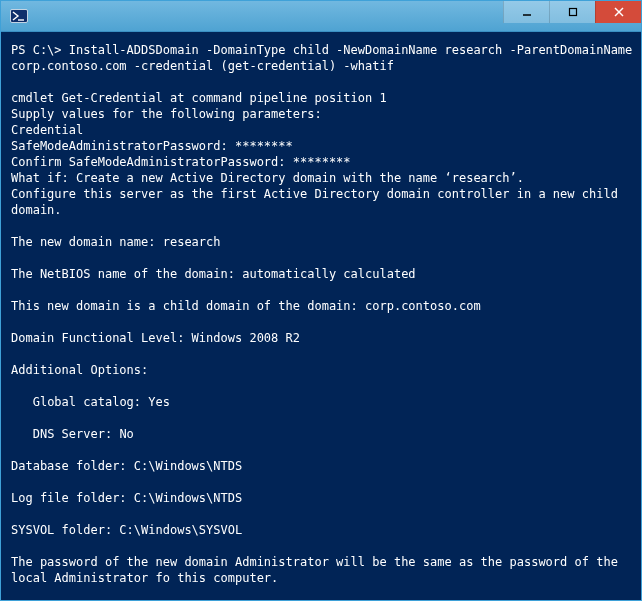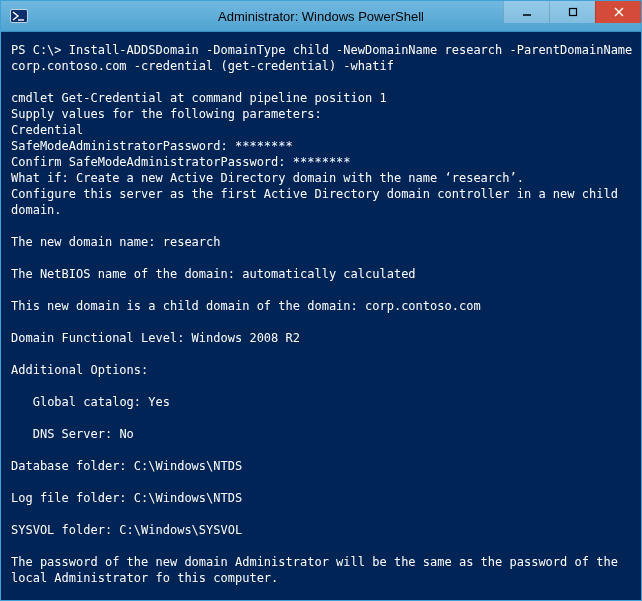--- a/index.html
+++ b/index.html
@@ -91,21 +91,20 @@
 
 <div class="window">
   <div class="titlebar">
     <span class="sysicon">
       <svg width="18" height="18" viewBox="0 0 18 18">
         <rect x="0.5" y="2.5" width="17" height="13" rx="1.5" fill="#0e2f6c" stroke="#ffffff" stroke-width="0.7"></rect>
         <path d="M3 5 L8 9 L3 13" stroke="#ffffff" stroke-width="1.4" fill="none"></path>
         <line x1="8" y1="13" x2="14" y2="13" stroke="#ffffff" stroke-width="1.4"></line>
       </svg>
     </span>
-    <div class="title">Administrator: Windows PowerShell</div>
     <div class="winbtns">
       <div class="winbtn">
         <svg width="10" height="10" viewBox="0 0 10 10">
           <line x1="1" y1="8" x2="9" y2="8" stroke="#000" stroke-width="1.5"></line>
         </svg>
       </div>
       <div class="winbtn">
         <svg width="10" height="10" viewBox="0 0 10 10">
           <rect x="1.5" y="1.5" width="7" height="7" fill="none" stroke="#000" stroke-width="1.2"></rect>
         </svg>

